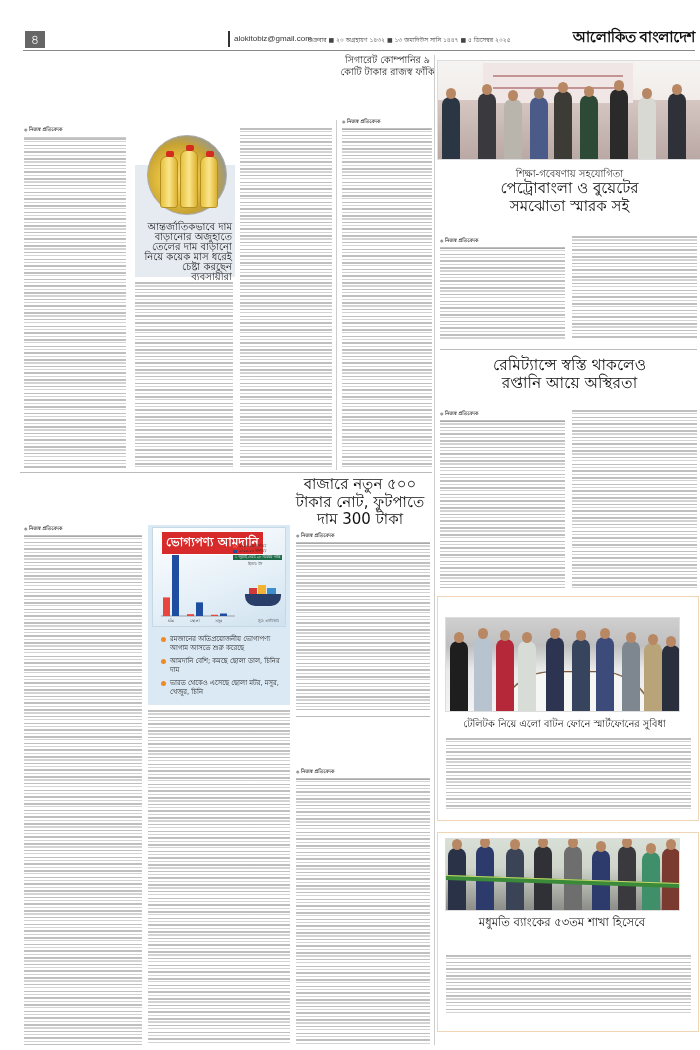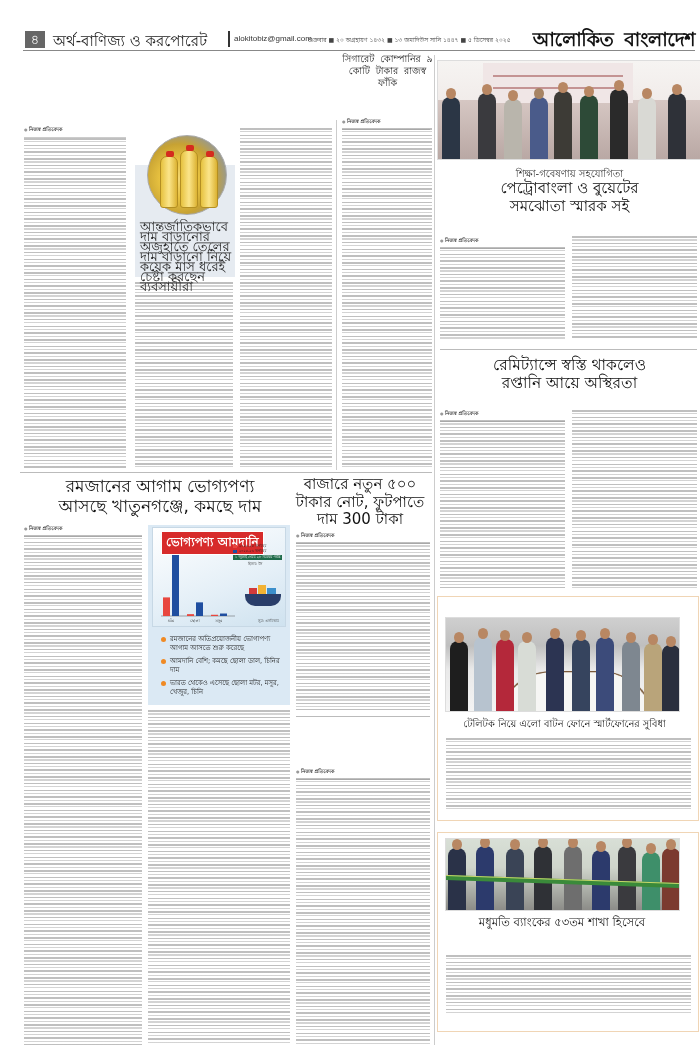--- a/index.html
+++ b/index.html
@@ -8,42 +8,42 @@
 
   .page { position: absolute; left: 0; top: 0; width: 700px; height: 1050px; }
 
   
   .header { position: absolute; top: 29px; left: 23px; width: 672px; height: 22px; border-bottom: 1px solid #888; }
   .page-no { position: absolute; left: 2px; top: 2px; width: 20px; height: 17px; background: #666; color: #fff; font-size: 13px; text-align: center; line-height: 17px; font-family: "DejaVu Sans", sans-serif; }
   .section-name { position: absolute; left: 30px; top: 0px; font-size: 15px; color: #222; white-space: nowrap; }
   .section-sep { position: absolute; left: 205px; top: 2px; width: 2px; height: 16px; background: #333; }
   .email { position: absolute; left: 211px; top: 5px; font-size: 8px; color: #333; font-family: "Liberation Sans", sans-serif; }
   .dateline { position: absolute; left: 285px; top: 6px; font-size: 6px; color: #444; white-space: nowrap; }
-  .masthead { position: absolute; right: 0; top: -4px; font-size: 19px; font-family: Liberation Mono, monospace; font-weight: bold; color: #111; letter-spacing: -0.5px; }
+  .masthead { position: absolute; right: 0; top: -4px; font-size: 15px; font-family: Liberation Sans, sans-serif; font-weight: bold; color: #111; letter-spacing: -0.5px; }
 
   
   .headline { position: absolute; text-align: center; color: #111; line-height: 1.18; }
   .byline { position: absolute; font-size: 5px; font-weight: bold; color: #333; padding-bottom: 3px; border-bottom: 1px solid #ccc; white-space: nowrap; }
   .byline::before { content: "● "; color: #999; font-size: 4px; }
   .col { position: absolute; overflow: hidden; font-size: 4.6px; line-height: 6.7px; color: #555; text-align: justify; }
   .col .lines { width: 100%; height: 100%;
     background-image: repeating-linear-gradient(to bottom, #8b8b8b 0px, #8b8b8b 1.6px, transparent 1.6px, transparent 3.3px, #b0b0b0 3.3px, #b0b0b0 4.5px, transparent 4.5px, transparent 6.7px);
     opacity: 0.55; }
   .vrule { position: absolute; width: 1px; background: #ccc; }
   .hrule { position: absolute; height: 1px; background: #bbb; }
 
   
   .lead-headline { left: 20px; top: 58px; width: 420px; font-size: 24px; font-weight: bold; }
   .photo-circle { position: absolute; left: 147px; top: 135px; width: 80px; height: 80px; border-radius: 50%;
     background: radial-gradient(circle at 40% 55%, #f3d774 0%, #e8c240 30%, #c7a233 55%, #9a9a8c 75%, #6d7a82 100%); border: 1px solid #aaa; }
   .bottle { position: absolute; bottom: 6px; width: 18px; height: 52px; border-radius: 7px 7px 3px 3px; background: linear-gradient(90deg,#e6c23f,#fbe58a,#dcb232); border: 1px solid #b48f22; }
   .cap { position: absolute; top: -6px; left: 5px; width: 8px; height: 6px; background: #d52b1e; border-radius: 2px; }
   .callout-box { position: absolute; left: 135px; top: 165px; width: 100px; height: 112px; background: #e6ebf1; z-index: 0; }
-  .callout-text { position: absolute; left: 140px; top: 222px; width: 92px; font-size: 13px; line-height: 10px; text-align: left; color: #222; z-index: 2; } 
-  .cig-headline { position: absolute; left: 290px; top: 54px; width: 140px; text-align: center; font-size: 9.5px; line-height: 12px; color: #222; font-family: Liberation Mono, monospace; }
+  .callout-text { position: absolute; left: 140px; top: 222px; width: 92px; font-size: 10px; line-height: 10px; text-align: right; color: #222; z-index: 2; } 
+  .cig-headline { position: absolute; left: 290px; top: 54px; width: 140px; text-align: center; font-size: 9.5px; line-height: 12px; color: #222; }
 
   
   .photo { position: absolute; overflow: hidden; border: 1px solid #ddd; }
   .photo-mou { left: 437px; top: 60px; width: 265px; height: 100px;
     background: linear-gradient(180deg, #f6f4f2 0%, #f1ecea 40%, #d6c7c3 40%, #b9a8a4 100%); }
   .banner { position: absolute; left: 45px; top: 2px; width: 150px; height: 40px; background: #f0e6e6; }
   .banner-line { position: absolute; left: 10px; right: 10px; height: 2px; background: #c49393; }
   .person { position: absolute; bottom: 0; width: 18px; border-radius: 8px 8px 0 0; }
   .head { position: absolute; top: -9px; left: 4px; width: 10px; height: 11px; border-radius: 50%; background: #b88763; }
 
@@ -91,21 +91,20 @@
   .ribbon { position: absolute; left: 0; top: 40px; width: 235px; height: 5px; background: #3a8a3a; border-top: 1px solid #c8d96b; transform: rotate(2deg); }
   .madhu-headline { left: 437px; top: 916px; width: 250px; font-size: 11.5px; }
 </style>
 </head>
 <body>
 
 <div class="page">
 
   <div class="header">
     <div class="page-no">৪</div>
-    <div class="section-name">অর্থ-বাণিজ্য ও করপোরেট</div>
     <div class="section-sep"></div>
     <div class="email">alokitobiz@gmail.com</div>
     <div class="dateline">শুক্রবার ■ ২০ অগ্রহায়ণ ১৪৩২ ■ ১৩ জমাদিউস সানি ১৪৪৭ ■ ৫ ডিসেম্বর ২০২৫</div>
     <div class="masthead">আলোকিত বাংলাদেশ</div>
   </div>
 
   <div class="headline lead-headline">
   </div>
   <div class="byline" style="left:24px; top:126px; width:102px;">নিজস্ব প্রতিবেদক</div>
   <div class="col" style="left:24px; top:138px; width:102px; height:332px;">
@@ -194,24 +193,20 @@
   <div class="byline" style="left:440px; top:410px; width:125px;">নিজস্ব প্রতিবেদক</div>
   <div class="col" style="left:440px; top:420px; width:125px; height:168px;">
       <div class="lines"></div>
     </div>
   <div class="col" style="left:572px; top:410px; width:125px; height:178px;">
       <div class="lines"></div>
     </div>
 
   <div class="hrule" style="left:20px; top:472px; width:412px;"></div>
 
-  <div class="headline ramadan-headline">
-    <div>রমজানের আগাম ভোগ্যপণ্য</div>
-    <div>আসছে খাতুনগঞ্জে, কমছে দাম</div>
-  </div>
   <div class="byline" style="left:24px; top:525px; width:118px;">নিজস্ব প্রতিবেদক</div>
   <div class="col" style="left:24px; top:535px; width:118px; height:510px;">
       <div class="lines"></div>
     </div>
 
   <div class="chart-box">
     <div class="chart-inner">
       <svg class="chart-svg" id="chart-svg" width="134" height="100">
           <line x1="8" x2="82" y1="88" y2="88" stroke="#555" stroke-width="0.5"></line>
           <rect x="10" y="69.4" width="7" height="18.599999999999998" fill="#e8473f"></rect>

